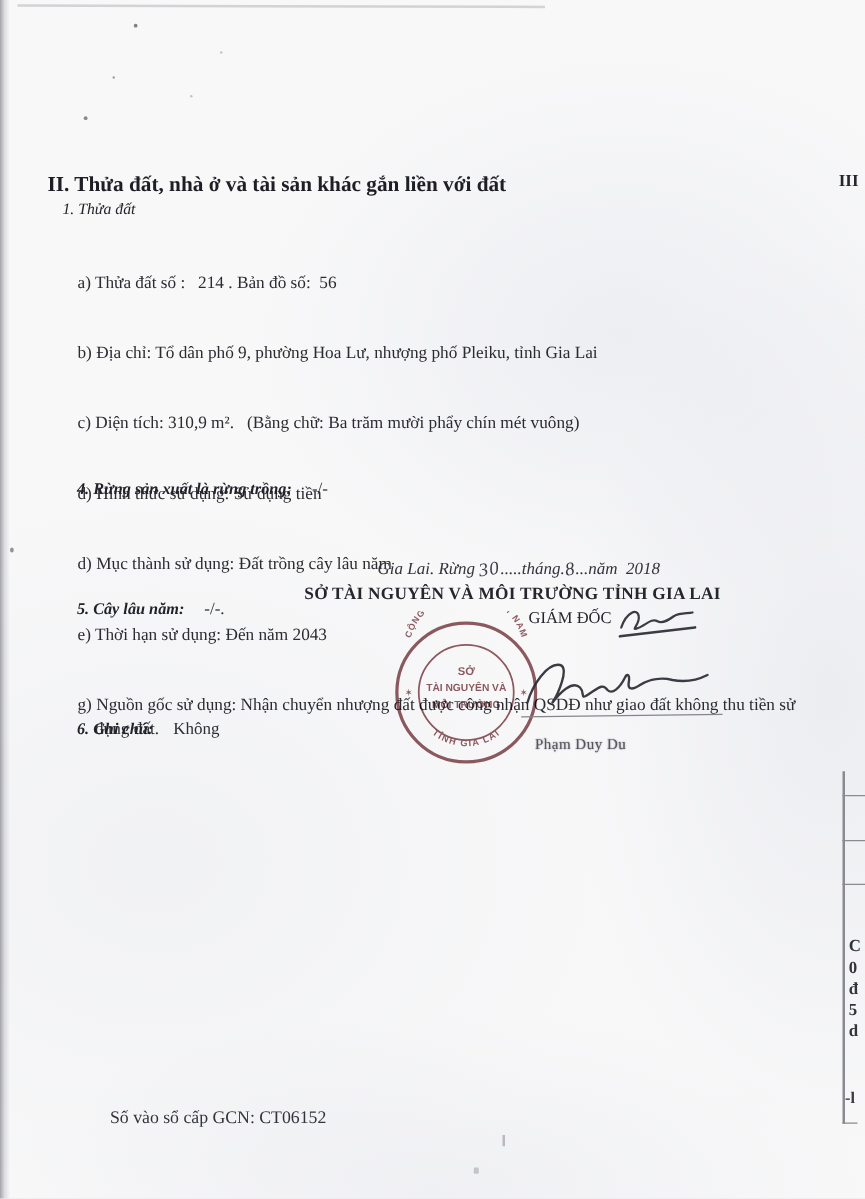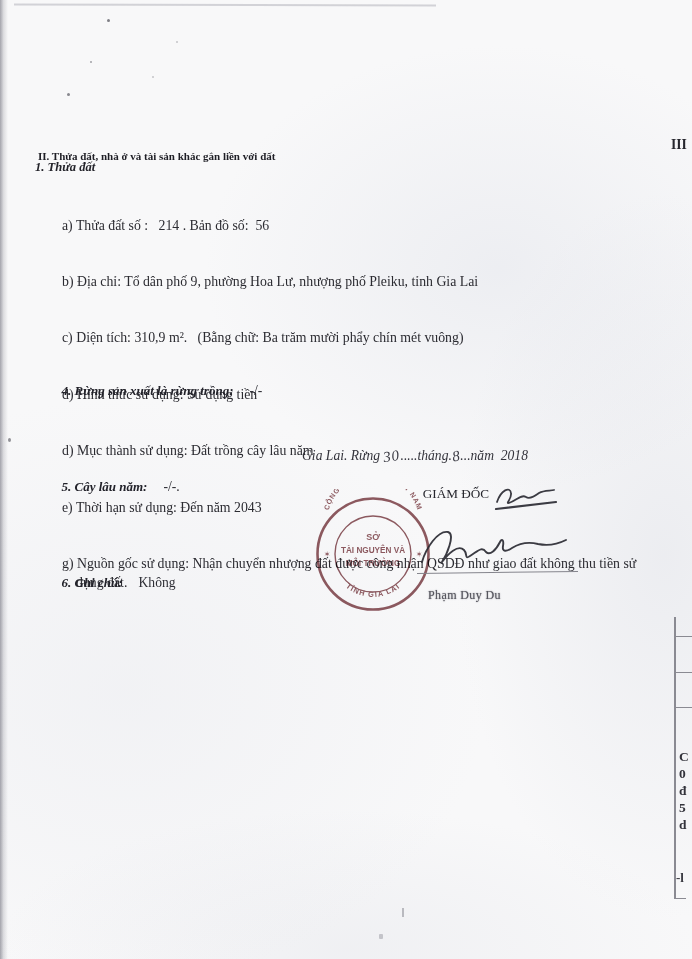--- a/index.html
+++ b/index.html
@@ -13,22 +13,22 @@
       radial-gradient(ellipse 500px 200px at 50% 99%, rgba(205,208,218,.20), transparent 70%);
     font-family:"Liberation Serif","DejaVu Serif",serif;
     color:#2b2b31;
   }
   .edge-left{position:absolute;left:0;top:0;width:8px;height:959px;
     background:linear-gradient(90deg, rgba(95,95,108,.55), rgba(95,95,108,.18) 45%, rgba(95,95,108,0));}
   .edge-top{position:absolute;left:14px;top:4px;width:422px;height:2px;
     background:rgba(140,140,152,.35); transform:rotate(.15deg);}
   .speck{position:absolute;background:#4c4c55;border-radius:50%;}
 
-  .sec-heading{position:absolute;left:38px;top:150px;font-weight:bold;font-size:11px;color:#1e1e25;white-space:pre;}
-  .sub-heading{position:absolute;left:35px;top:160px;font-weight:bold;font-style:italic;font-size:12.6px;color:#23232a;text-align:center;}
+  .sec-heading{position:absolute;left:38px;top:138px;font-weight:bold;font-size:17px;color:#1e1e25;white-space:pre;}
+  .sub-heading{position:absolute;left:50px;top:160px;font-weight:normal;font-style:italic;font-size:12.6px;color:#23232a;text-align:center;}
   .parcel{position:absolute;left:62px;top:179px;width:576px;font-size:13.8px;line-height:18.8px;white-space:pre-wrap;font-family:Liberation Serif, serif;}
   .parcel .pline{min-height:18.8px;}
   .parcel .hang{padding-left:14px;text-indent:-14px;}
 
   .items{position:absolute;left:42px;top:323px;font-size:13px;line-height:19.2px;white-space:pre;}
   .items .row{min-height:19.2px;}
   .items .lbl{font-weight:bold;font-style:italic;color:#22222a;}
   .items .val{margin-left:16px;font-size:13.6px;color:#2e2e35;}
 
   .date-line{position:absolute;left:250px;top:447px;width:330px;text-align:center;
@@ -91,20 +91,21 @@
     <div class="row">
       <span class="lbl">5. Cây lâu năm:</span><span class="val">-/-.</span>
     </div>
     <div class="row">
       <span class="lbl">6. Ghi chú:</span><span class="val">Không</span>
     </div>
   </div>
 
   <div class="date-line"><span>Gia Lai. Rừng </span><span class="hand">30</span><span>.....tháng.</span><span class="hand">8</span><span>...năm  2018</span></div>
 
+  <div class="org-line">SỞ TÀI NGUYÊN VÀ MÔI TRƯỜNG TỈNH GIA LAI</div>
   <div class="title-line">GIÁM ĐỐC</div>
 
   <svg class="stamp" viewBox="0 0 130 130">
     <g fill="none" stroke="#7c3e45">
       <circle cx="65" cy="65" r="55.5" stroke-width="2.6"></circle>
       <circle cx="65" cy="65" r="38" stroke-width="1.4"></circle>
     </g>
     <defs>
       <path id="sealTop" d="M 21.8 49.3 A 46 46 0 1 1 108.2 49.3" fill="none"></path>
       <path id="sealBottom" d="M 27.8 86.5 A 43 43 0 0 0 102.2 86.5" fill="none"></path>
@@ -125,20 +126,21 @@
   <svg class="ink" viewBox="0 0 182 102">
     <g fill="none" stroke="#2c2c34" stroke-linecap="round" stroke-linejoin="round" opacity="0.92">
       <path stroke-width="1.8" d="M89,20 C93,8 102,4 103,11 C104,17 97,22 101,21 C108,19 113,12 118,15 C121,17 127,14 131,11 C136,8 142,9 146,8"></path>
       <path stroke-width="2.2" d="M88,27 L148,20"></path>
       <path stroke-width="1.9" d="M14,80 C18,66 30,48 40,50 C48,52 38,74 34,80 C40,72 50,62 56,68 C60,72 56,78 62,74 C70,69 74,64 78,70 C82,74 88,68 92,60 C94,56 96,58 95,64 C94,70 98,70 104,66 C112,61 122,60 130,62 C140,64 150,62 158,58"></path>
     </g>
   </svg>
   <div class="sig-rule"></div>
   <div class="signer-name">Phạm Duy Du</div>
 
+  <div class="footer-reg">Số vào sổ cấp GCN: CT06152</div>
 
   <div class="adj-numeral">III</div>
   <div class="adj-vline"></div>
   <div class="adj-hline" style="top:636px"></div>
   <div class="adj-hline" style="top:672px"></div>
   <div class="adj-hline" style="top:707px"></div>
   <div class="adj-hline" style="top:898px;width:12px"></div>
   <div class="adj-chars">
     <div>C</div>
     <div>0</div>

